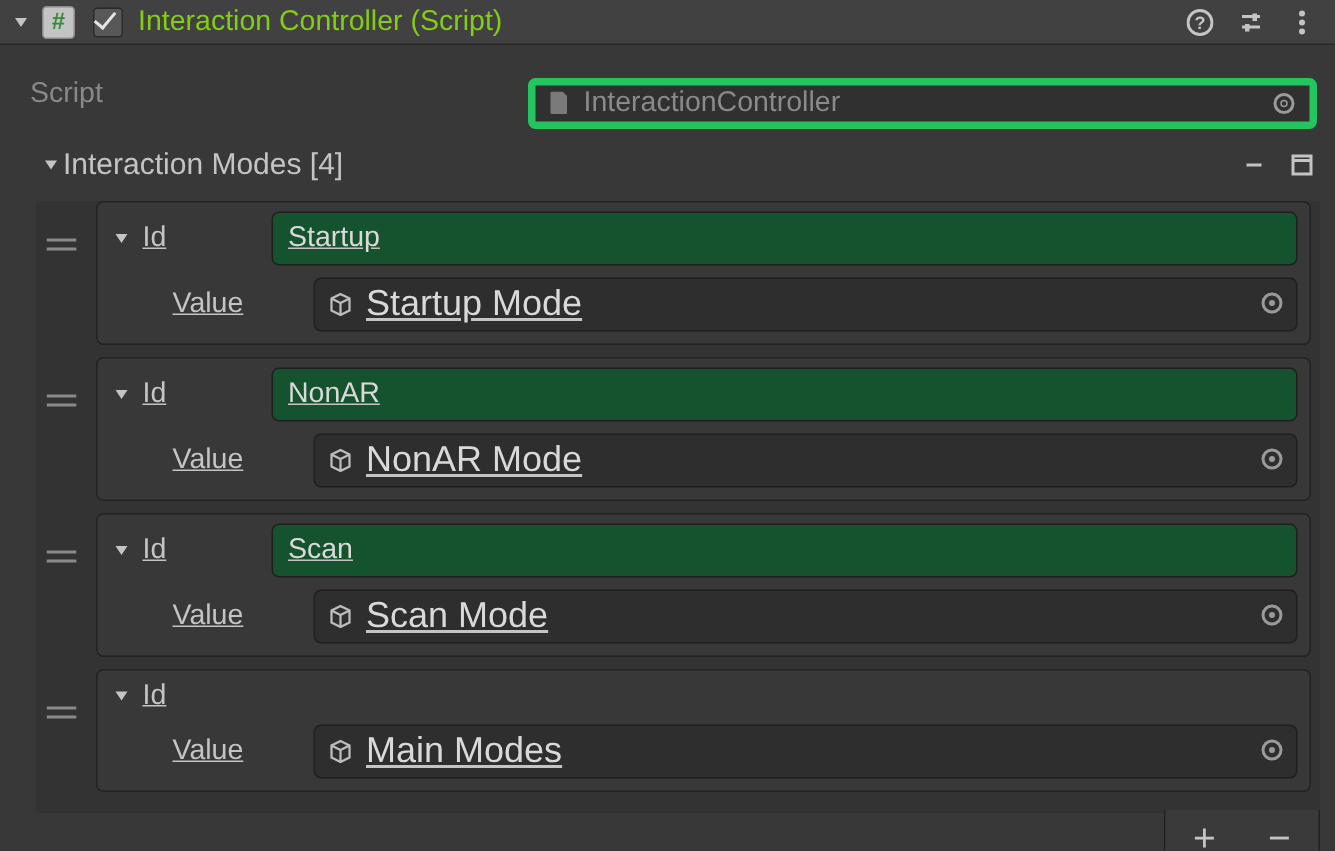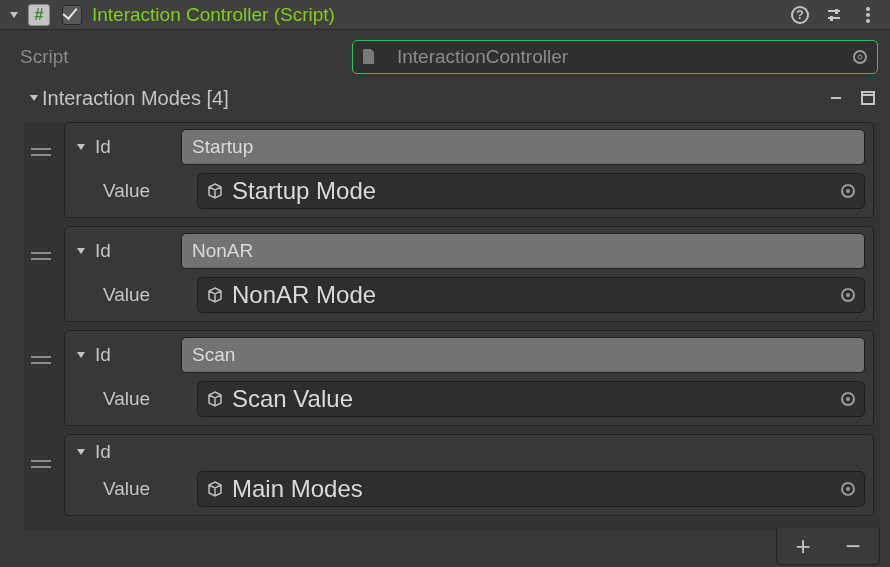--- a/index.html
+++ b/index.html
@@ -101,28 +101,29 @@
     font-size: 19px;
   }
   .row .field {
     flex: 1;
     display: flex;
     align-items: center;
   }
   .obj-field {
     flex: 1;
     background: #303030;
-    border: 1px solid #22c55e;
+    border: 5px solid #22c55e;
     border-radius: 5px;
     height: 34px;
     display: flex;
     align-items: center;
     padding: 0 8px;
     color: #8a8a8a;
-    gap: 20px;
+    gap: 8px;
+    margin-top: 12px;
   }
   .obj-field .picker {
     margin-left: auto;
     width: 18px; height: 18px;
     display: inline-flex; align-items: center; justify-content: center;
   }
   .obj-field .picker svg circle { stroke: #9a9a9a; fill: none; }
 
   .fileicon {
     width: 16px; height: 16px; display:inline-flex; align-items:center; justify-content:center;
@@ -165,28 +166,29 @@
     left: -34px;
     top: 18px;
   }
   .drag-handle svg line { stroke: #8a8a8a; stroke-width: 2; }
 
   .id-row, .val-row {
     display: flex;
     align-items: center;
     padding: 4px 4px;
     gap: 6px;
+    text-decoration: underline;
   }
   .id-row .em-foldout { margin-left: 0; }
   .id-label { width: 80px; color: #c4c4c4; font-size: 19px; }
-  .val-label { width: 88px; color: #c4c4c4; font-size: 19px; margin-left: 30px; }
+  .val-label { width: 88px; color: #c4c4c4; font-size: 19px; margin-left: 42px; }
 
   .text-field {
     flex: 1;
-    background: #737373;
+    background: #14532d;
     border: 1px solid #1f1f1f;
     border-radius: 5px;
     height: 36px;
     color: #d9d9d9;
     font-size: 19px;
     padding: 0 10px;
     outline: none;
   }
   .cube-icon {
     width: 18px; height: 18px; display:inline-flex; align-items:center; justify-content:center;
@@ -408,21 +410,21 @@
         <input class="text-field" value="Scan" style="">
       </div>
       <div class="val-row">
         <span class="val-label">Value</span>
         <div class="obj-ref">
           <span class="cube-icon">
             <svg width="16" height="16" viewBox="0 0 16 16">
                 <path d="M8 1 L14 4 L14 12 L8 15 L2 12 L2 4 Z M2 4 L8 7 L14 4 M8 7 L8 15"></path>
               </svg>
           </span>
-          <span>Scan Value</span>
+          <span>Scan Mode</span>
           <span class="picker">
             <svg width="16" height="16" viewBox="0 0 16 16">
                 <circle cx="8" cy="8" r="6" stroke="#9a9a9a" stroke-width="2" fill="none"></circle>
                 <circle cx="8" cy="8" r="2" fill="#9a9a9a"></circle>
               </svg>
           </span>
         </div>
       </div>
     </div>
 

